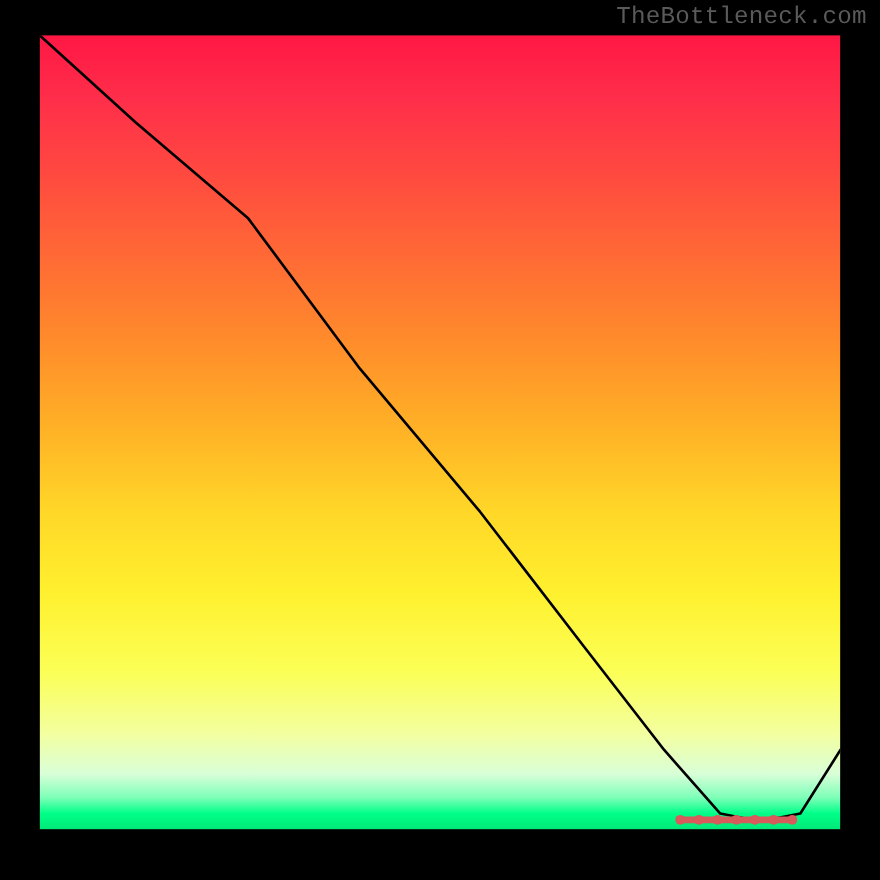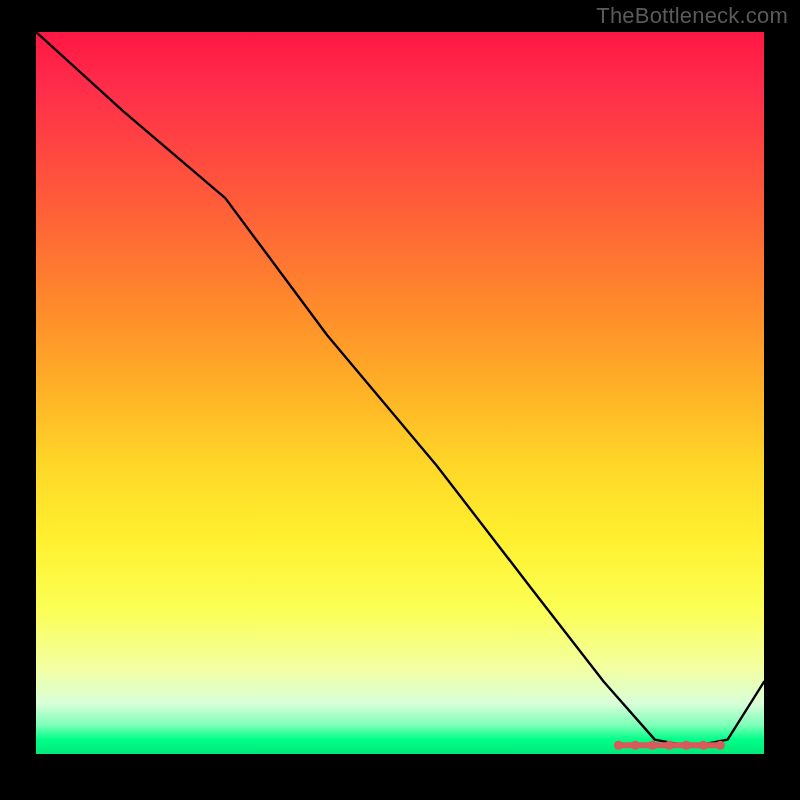--- a/index.html
+++ b/index.html
@@ -19,20 +19,21 @@
   }
   .watermark {
     position: absolute;
     top: 3px;
     right: 12px;
     color: #5a5a5a;
     font-size: 22px;
     font-weight: 400;
     letter-spacing: 0.2px;
     z-index: 30;
+    font-family: Liberation Mono, monospace;
   }
   .plot-area {
     position: absolute;
     left: 36px;
     top: 32px;
     width: 728px;
     height: 722px;
     overflow: hidden;
   }
   .gradient {

